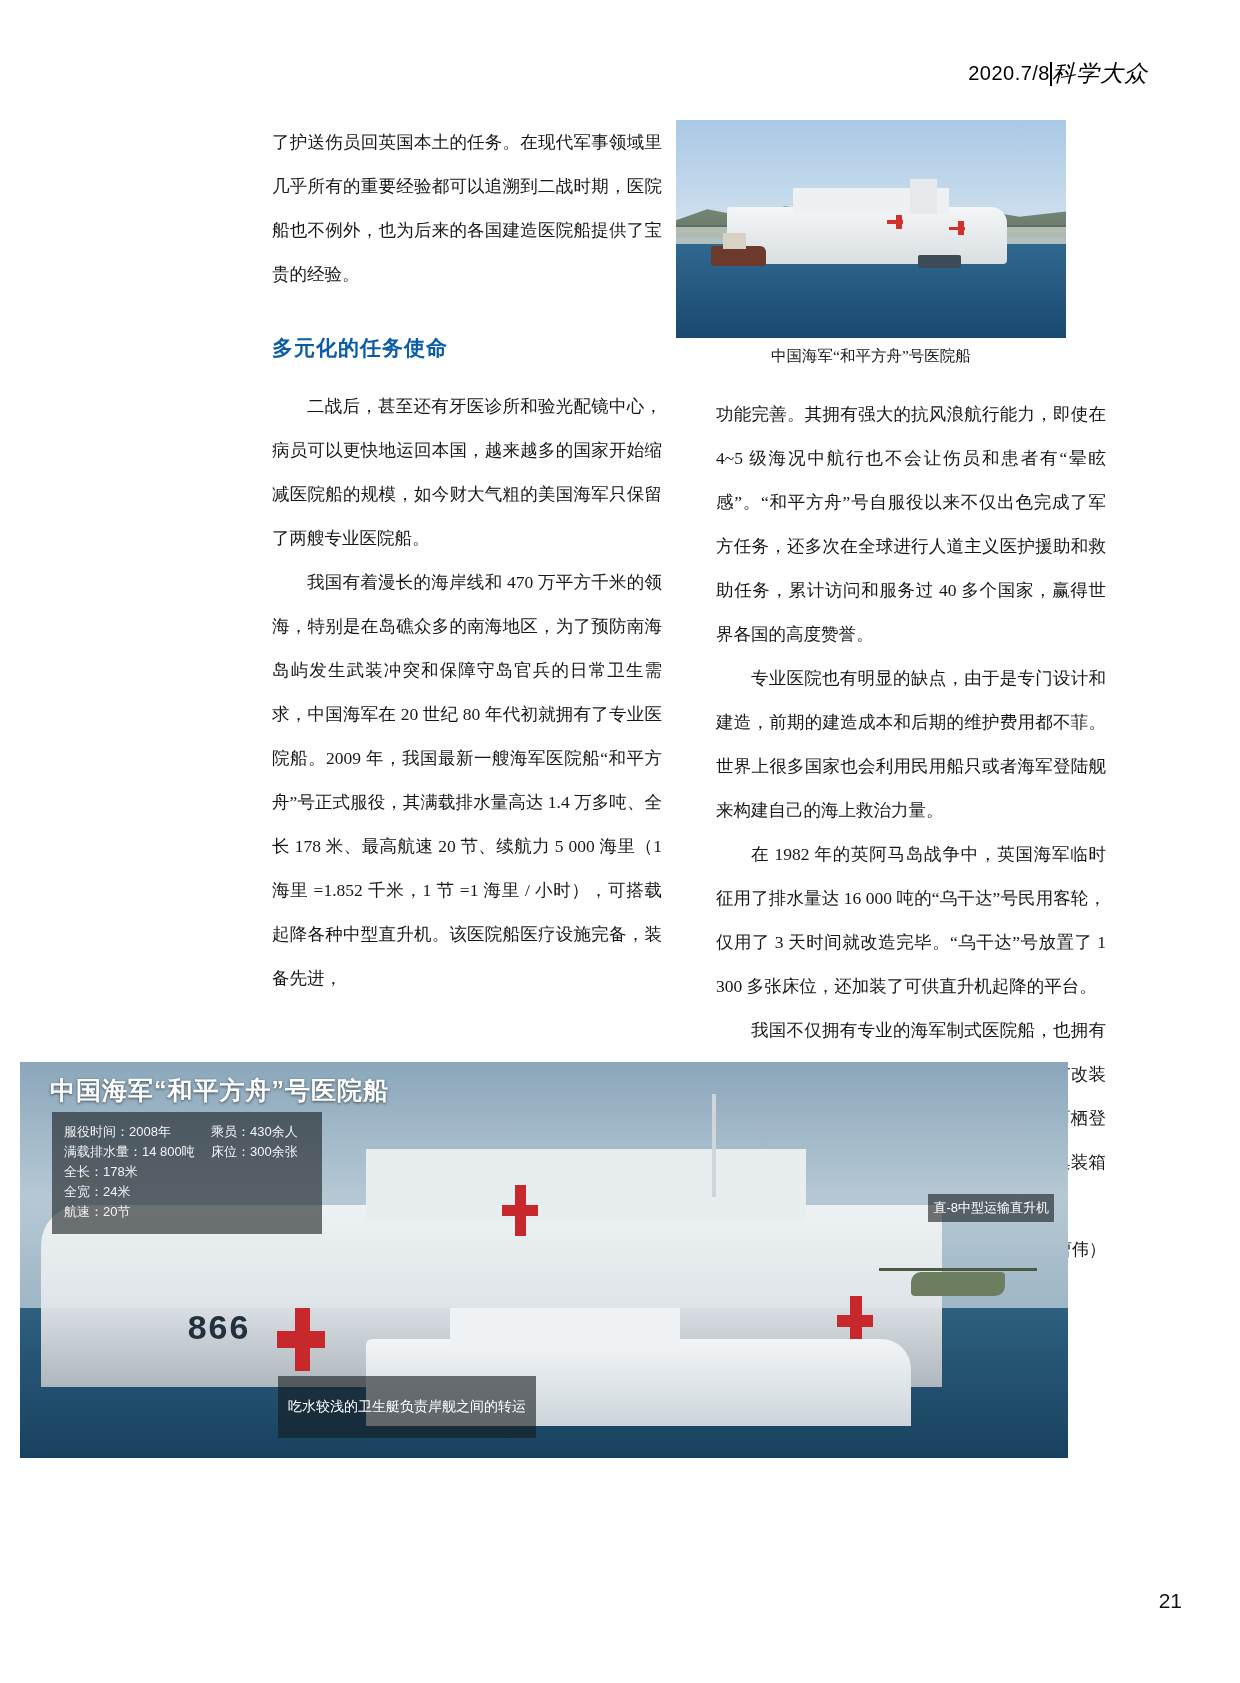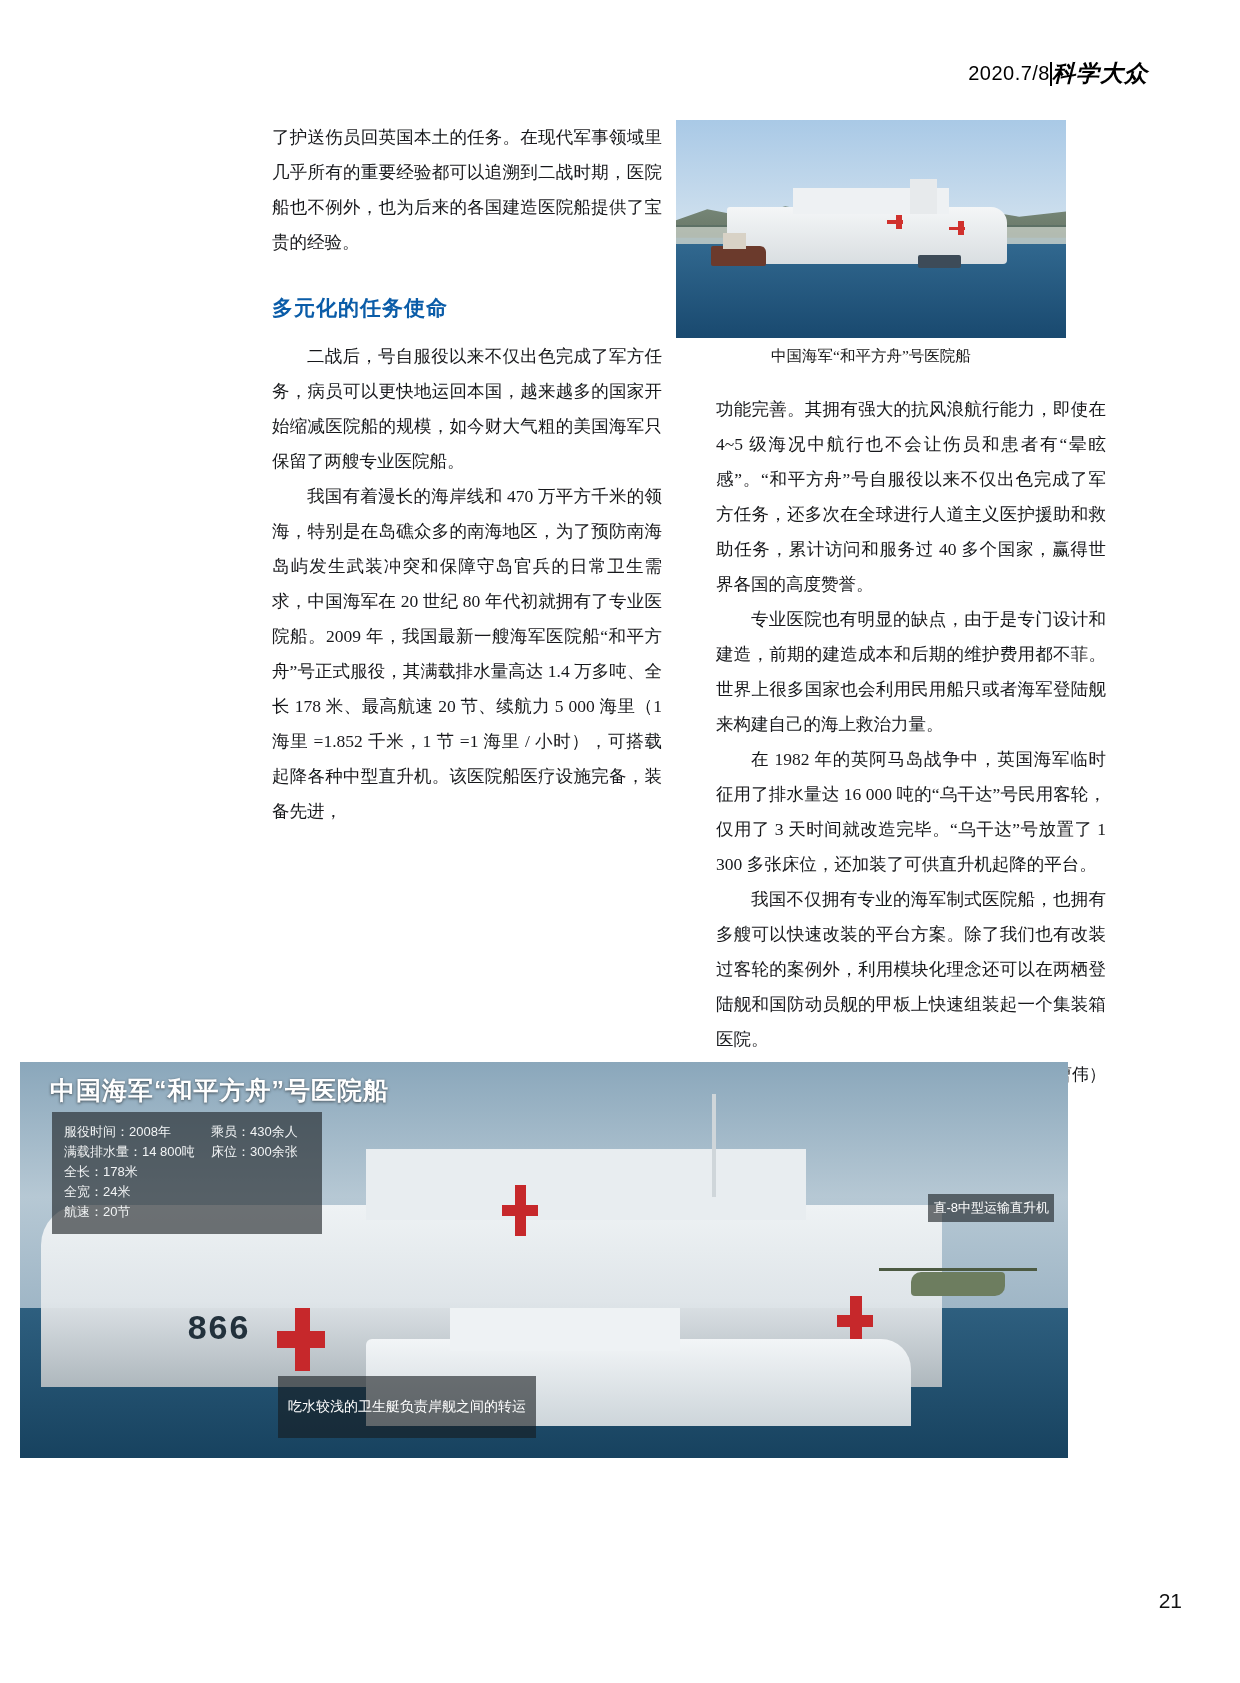--- a/index.html
+++ b/index.html
@@ -39,32 +39,32 @@
     letter-spacing: 0.5px;
   }
   .header-sep {
     width: 2px;
     height: 24px;
     background: #000;
   }
   .header-mag {
     font-family: "DejaVu Serif", serif;
     font-size: 23px;
-    font-weight: bold;
+    font-weight: normal;
     font-style: italic;
     color: #000;
     letter-spacing: 1px;
   }
 
   
   .col {
     position: absolute;
     width: 390px;
     font-size: 17.5px;
-    line-height: 35px;
+    line-height: 44px;
     text-align: justify;
     color: #16171a;
   }
   .col-left { left: 272px; top: 120px; }
   .col-right { left: 676px; top: 392px; margin-left: 40px; }
 
   .col p {
     margin: 0;
     text-indent: 2em;
   }
@@ -353,21 +353,21 @@
 
   <div class="header">
     <span class="header-date">2020.7/8</span>
     <span class="header-sep"></span>
     <span class="header-mag">科学大众</span>
   </div>
 
   <div class="col col-left">
     <p class="noindent">了护送伤员回英国本土的任务。在现代军事领域里几乎所有的重要经验都可以追溯到二战时期，医院船也不例外，也为后来的各国建造医院船提供了宝贵的经验。</p>
     <h2 class="section-head first">多元化的任务使命</h2>
-    <p>二战后，号自服役以来不仅出色完成了军方任务，病员可以更快地运回本国，越来越多的国家开始缩减医院船的规模，如今财大气粗的美国海军只保留了两艘专业医院船。</p>
+    <p>二战后，甚至还有牙医诊所和验光配镜中心，病员可以更快地运回本国，越来越多的国家开始缩减医院船的规模，如今财大气粗的美国海军只保留了两艘专业医院船。</p>
     <p>我国有着漫长的海岸线和 470 万平方千米的领海，特别是在岛礁众多的南海地区，为了预防南海岛屿发生武装冲突和保障守岛官兵的日常卫生需求，中国海军在 20 世纪 80 年代初就拥有了专业医院船。2009 年，我国最新一艘海军医院船“和平方舟”号正式服役，其满载排水量高达 1.4 万多吨、全长 178 米、最高航速 20 节、续航力 5 000 海里（1 海里 =1.852 千米，1 节 =1 海里 / 小时），可搭载起降各种中型直升机。该医院船医疗设施完备，装备先进，</p>
   </div>
 
   <div class="photo-top">
     <div class="sky"></div>
     <div class="hills"></div>
     <div class="shore"></div>
     <div class="sea"></div>
     <div class="ship-white"></div>
     <div class="ship-super"></div>

